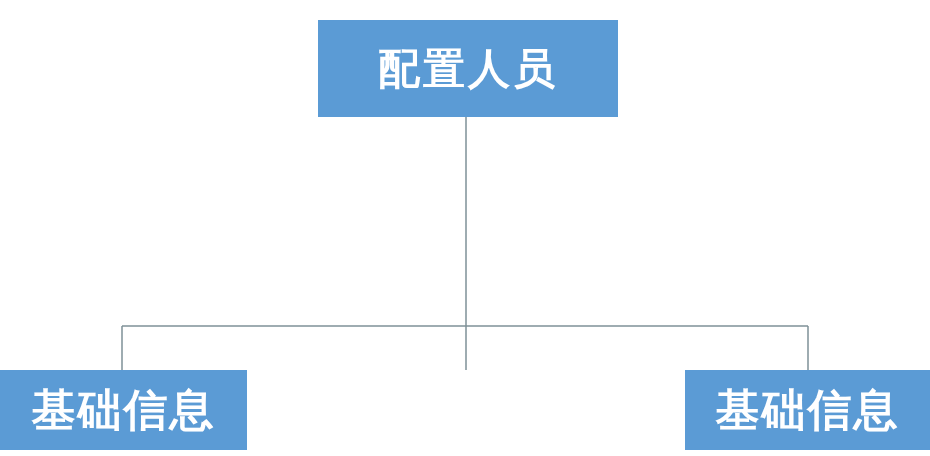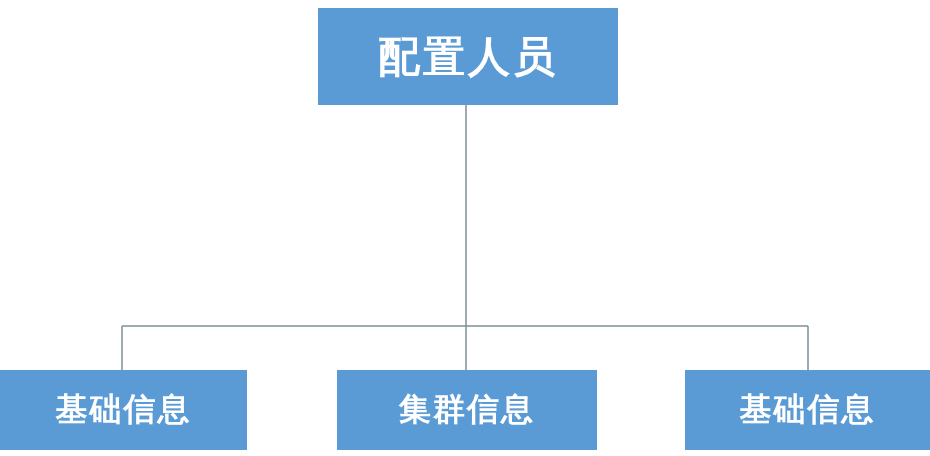--- a/index.html
+++ b/index.html
@@ -29,30 +29,30 @@
     color: var(--node-text, #ffffff);
     display: flex;
     align-items: center;
     justify-content: center;
     font-weight: bold;
     box-sizing: border-box;
     white-space: nowrap;
   }
   .node-root {
     left: 318px;
-    top: 8px;
+    top: 20px;
     width: 300px;
     height: 97px;
     font-size: 42px;
     letter-spacing: 3px;
   }
   .node-child {
     top: 370px;
     height: 80px;
-    font-size: 32px;
+    font-size: 44px;
     letter-spacing: 2px;
   }
   .node-child-1 { left: 0px;   width: 247px; }
   .node-child-2 { left: 337px; width: 260px; }
   .node-child-3 { left: 685px; width: 245px; }
 </style>
 </head>
 <body>
 
 <div class="canvas">
@@ -65,21 +65,18 @@
   </svg>
 
   <div class="node node-root">
     <span>配置人员</span>
   </div>
 
   <div class="node node-child node-child-1">
     <span>基础信息</span>
   </div>
 
-  <div class="node node-child node-child-2">
-    <span>集群信息</span>
-  </div>
 
   <div class="node node-child node-child-3">
     <span>基础信息</span>
   </div>
 
 </div>
 
 </body></html>

